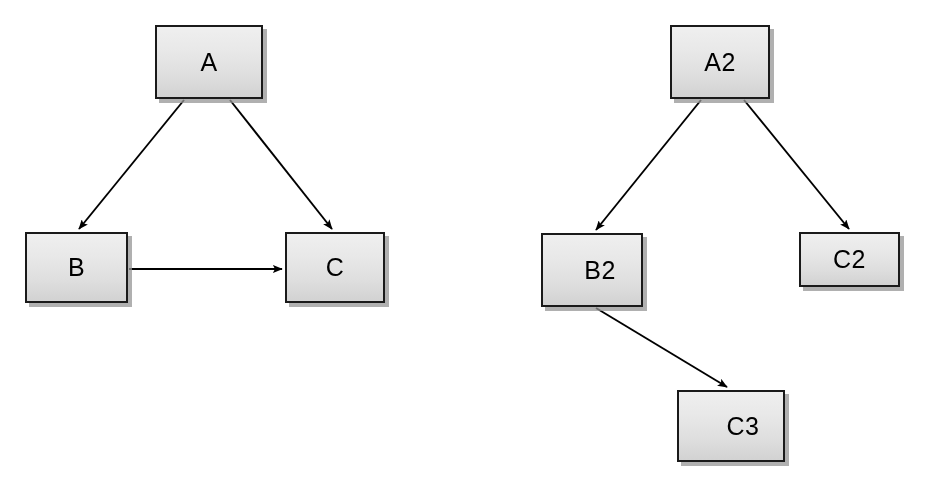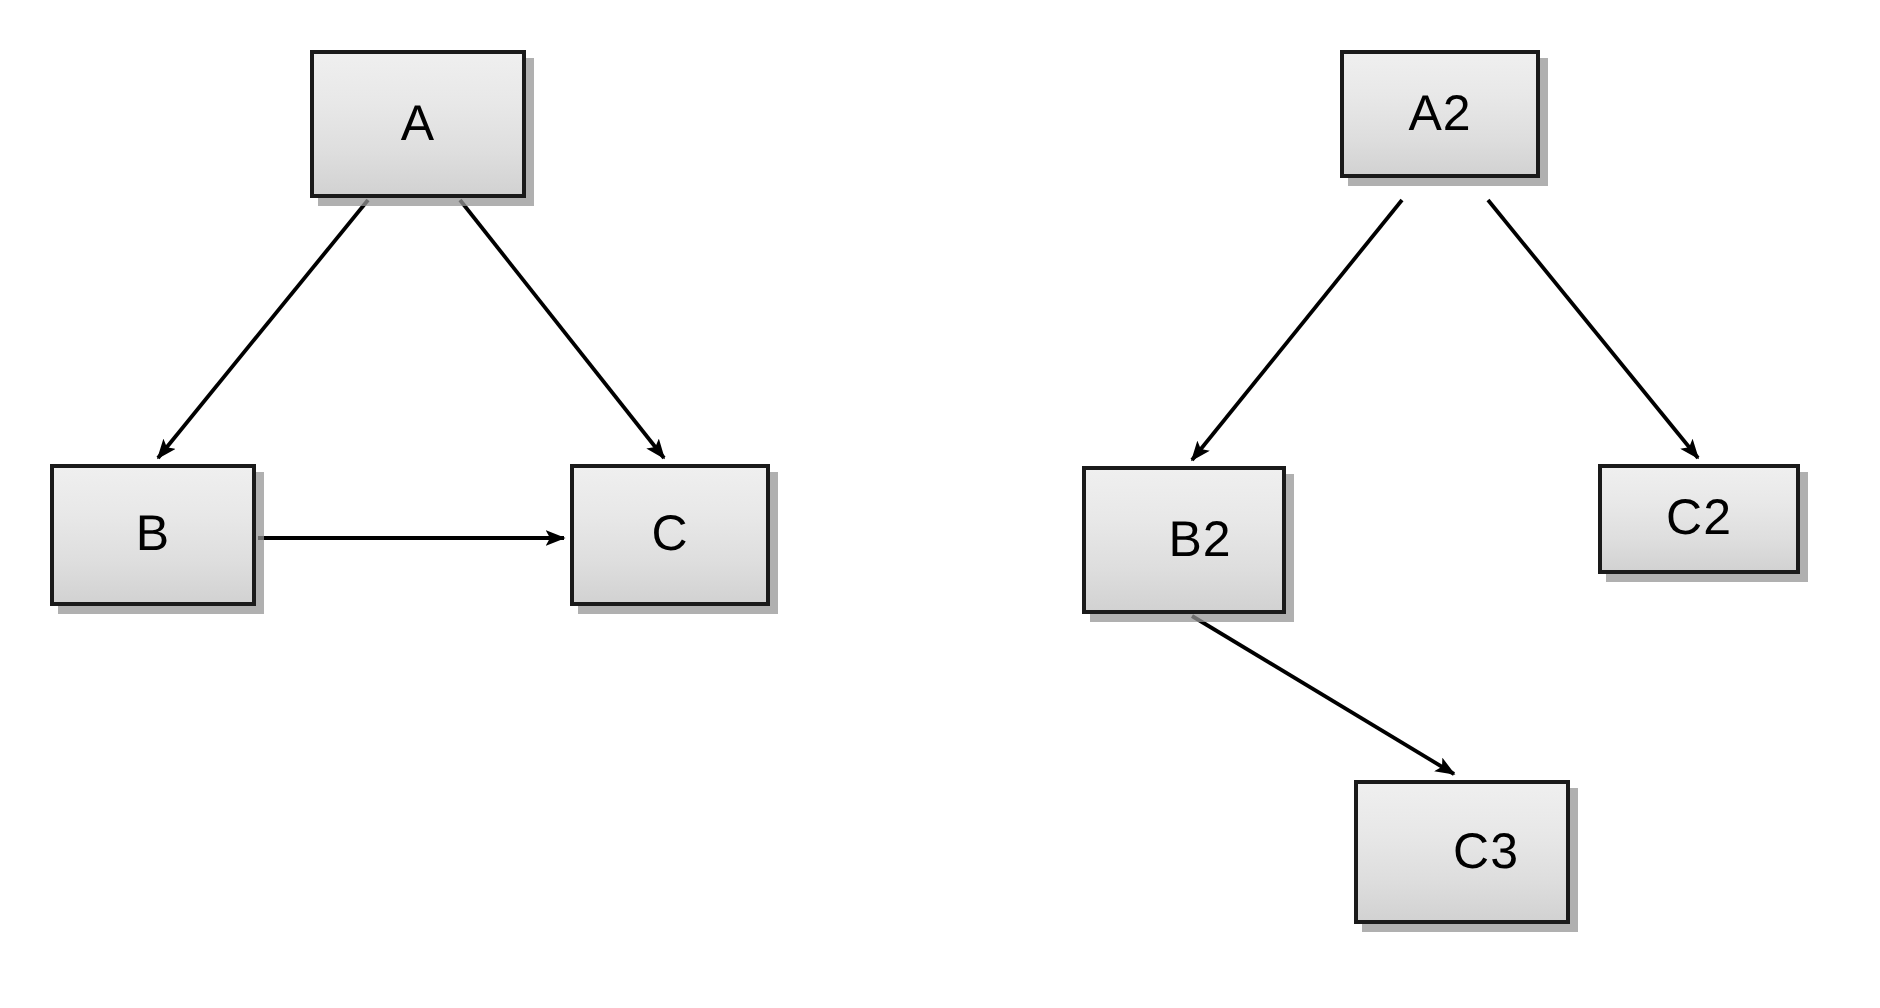--- a/index.html
+++ b/index.html
@@ -73,21 +73,21 @@
   <div id="nodes-group">
       <div class="node" style="left: 155px; top: 25px; width: 108px; height: 74px;">
         <span class="node-label">A</span>
       </div>
       <div class="node" style="left: 25px; top: 232px; width: 103px; height: 71px;">
         <span class="node-label">B</span>
       </div>
       <div class="node" style="left: 285px; top: 232px; width: 100px; height: 71px;">
         <span class="node-label">C</span>
       </div>
-      <div class="node" style="left: 670px; top: 25px; width: 100px; height: 64px;">
+      <div class="node" style="left: 670px; top: 25px; width: 100px; height: 74px;">
         <span class="node-label">A2</span>
       </div>
       <div class="node" style="left: 541px; top: 233px; width: 102px; height: 74px; padding-left: 16px;">
         <span class="node-label">B2</span>
       </div>
       <div class="node" style="left: 799px; top: 232px; width: 101px; height: 55px;">
         <span class="node-label">C2</span>
       </div>
       <div class="node" style="left: 677px; top: 390px; width: 108px; height: 72px; padding-left: 24px;">
         <span class="node-label">C3</span>

